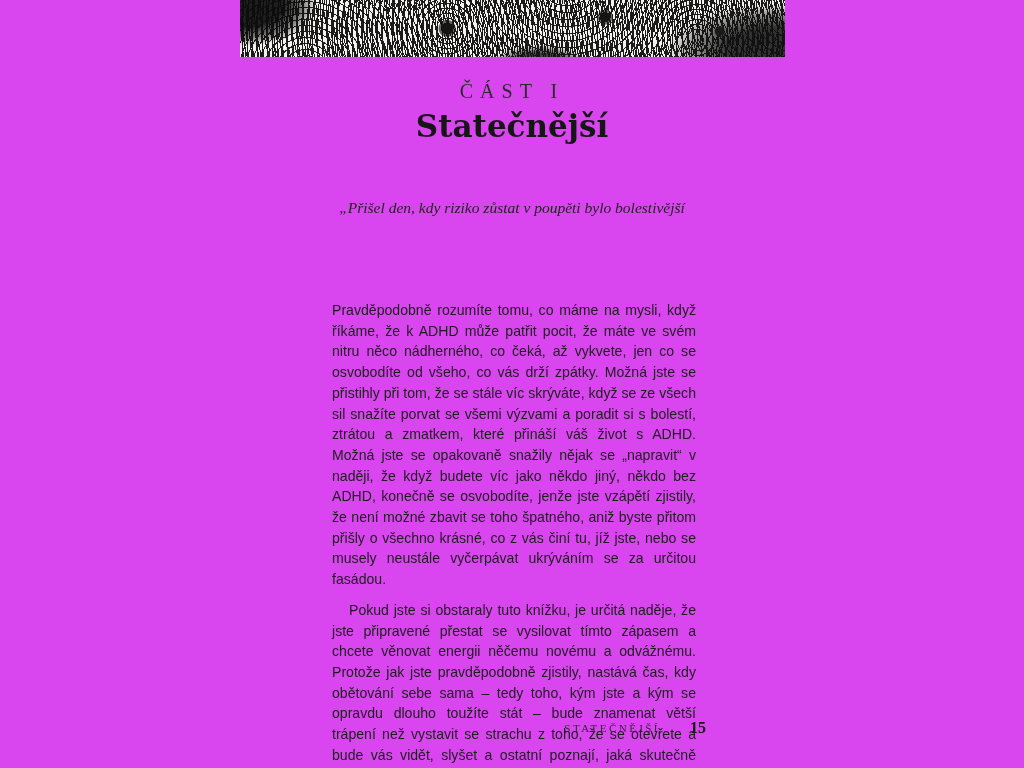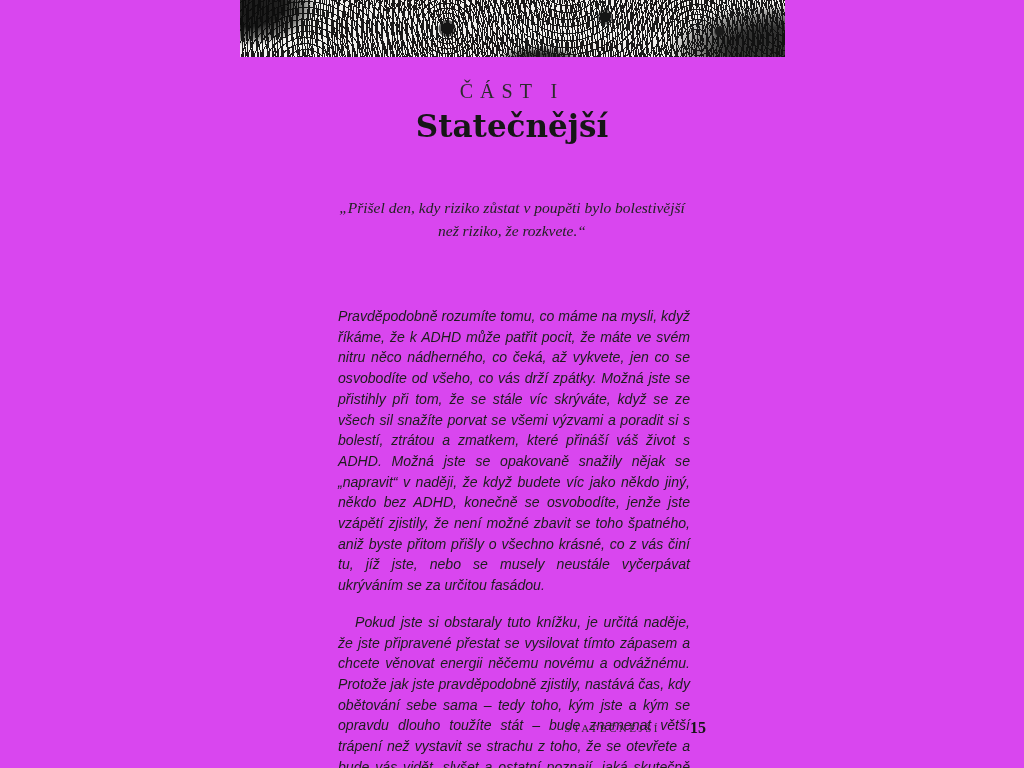--- a/index.html
+++ b/index.html
@@ -79,21 +79,21 @@
   .body-text {
     position: absolute;
     left: 322px; top: 290px;
     width: 384px;
     font-size: 14.1px;
     line-height: 20.7px;
     text-align: justify;
     color: #1d1d1d;
     hyphens: auto;
   }
-  .body-text p { margin: 16px; font-style: italic; }
+  .body-text p { margin: 10px; }
   .body-text p + p { text-indent: 17px; }
 
   .footer {
     position: absolute;
     left: 322px; top: 719px;
     width: 384px;
     text-align: right;
     white-space: nowrap;
   }
   .running-title {
@@ -117,21 +117,20 @@
 <div class="page">
 
   <div class="header-art"></div>
 
   <div class="part-label">ČÁST I</div>
 
   <h1 class="title" style="margin:0;">Statečnější</h1>
 
   <div class="quote-block">
     <div class="quote-line">„Přišel den, kdy riziko zůstat v poupěti bylo bolestivější</div>
-    <div class="quote-line">než riziko, že rozkvete.“</div>
   </div>
 
   <div class="body-text" lang="cs">
     <p>Pravděpodobně rozumíte tomu, co máme na mysli, když říkáme, že k ADHD může patřit pocit, že máte ve svém nitru něco nádherného, co čeká, až vykvete, jen co se osvobodíte od všeho, co vás drží zpátky. Možná jste se přistihly při tom, že se stále víc skrýváte, když se ze všech sil snažíte porvat se všemi výzvami a poradit si s bolestí, ztrátou a zmatkem, které přináší váš život s ADHD. Možná jste se opakovaně snažily nějak se „napravit“ v naději, že když budete víc jako někdo jiný, někdo bez ADHD, konečně se osvobodíte, jenže jste vzápětí zjistily, že není možné zbavit se toho špatného, aniž byste přitom přišly o všechno krásné, co z vás činí tu, jíž jste, nebo se musely neustále vyčerpávat ukrýváním se za určitou fasádou.</p>
     <p>Pokud jste si obstaraly tuto knížku, je určitá naděje, že jste připravené přestat se vysilovat tímto zápasem a chcete věnovat energii něčemu novému a odvážnému. Protože jak jste pravděpodobně zjistily, nastává čas, kdy obětování sebe sama – tedy toho, kým jste a kým se opravdu dlouho toužíte stát – bude znamenat větší trápení než vystavit se strachu z toho, že se otevřete a bude vás vidět, slyšet a ostatní poznají, jaká skutečně jste. Už na nic nečekejte – tato chvíle je stejně dobrá jako kterákoliv jiná. Je čas vzít na sebe riziko a rozkvést. Tak pojďme na to – jen odvahu!</p>
   </div>
 
   <div class="footer">
     <span class="running-title">STATEČNĚJŠÍ</span><span class="page-number">15</span>
   </div>

